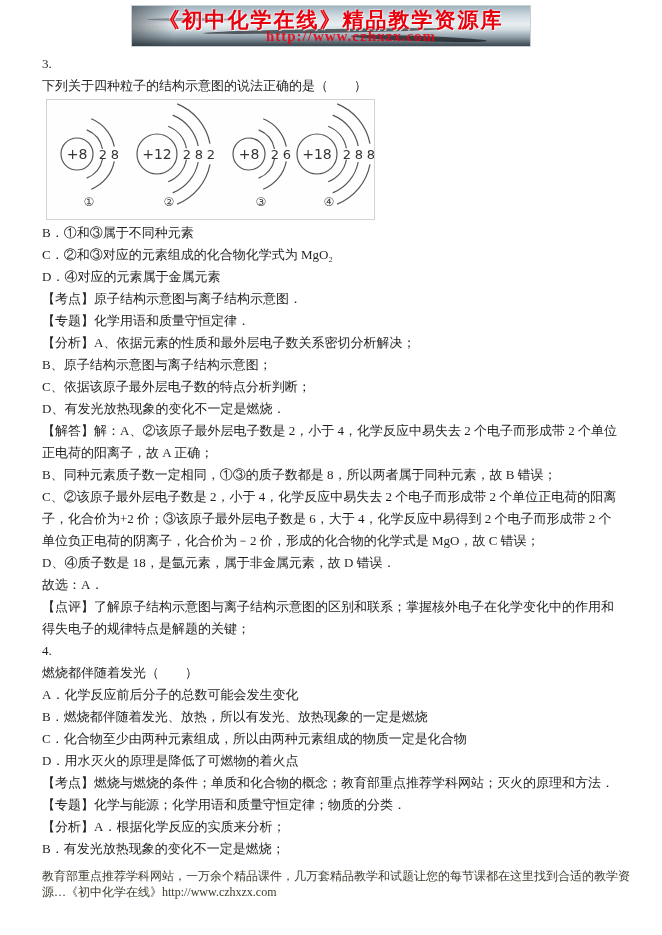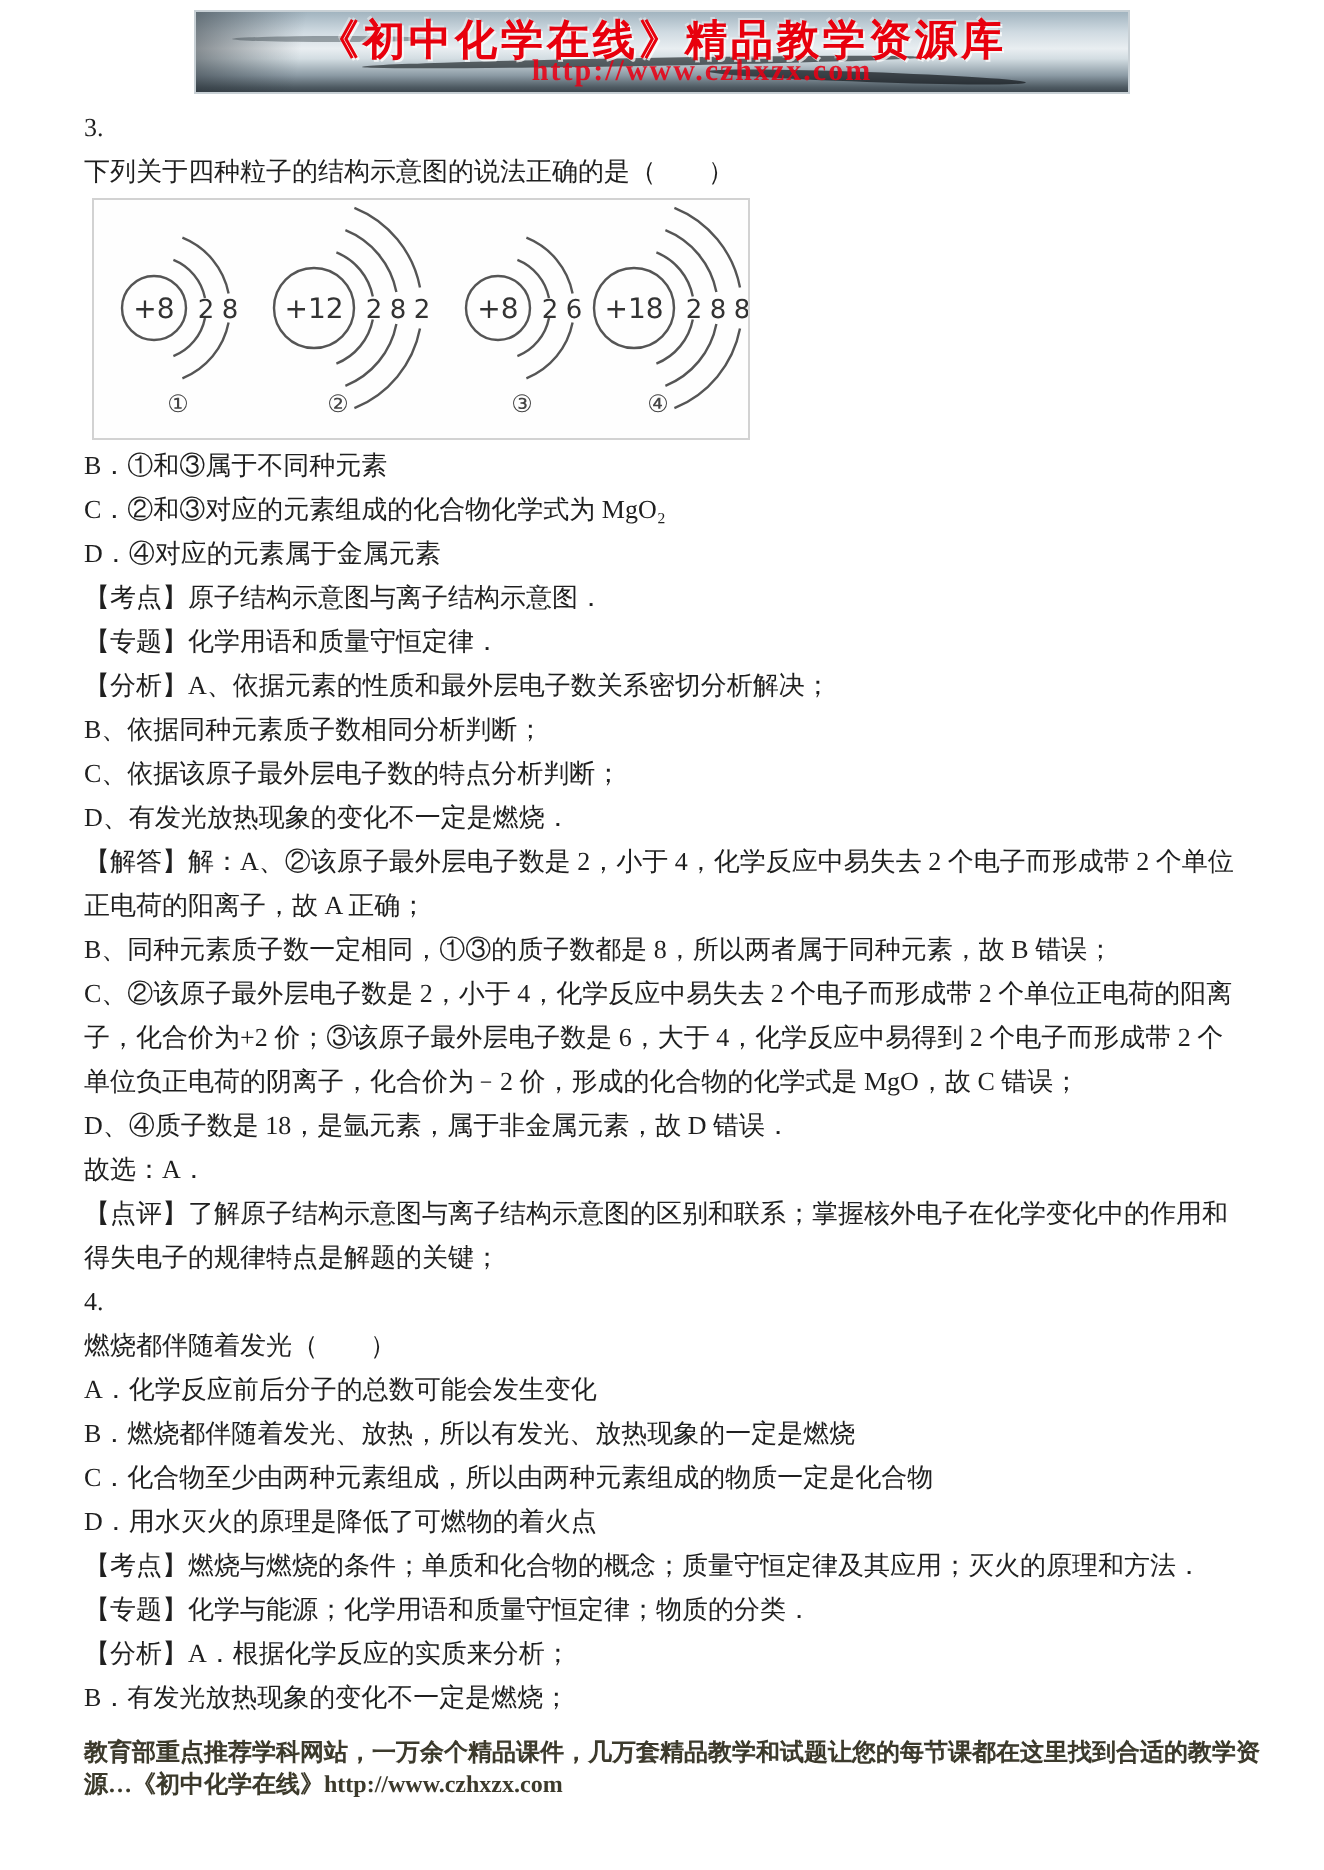--- a/index.html
+++ b/index.html
@@ -2,21 +2,21 @@
 <html><head>
 <meta charset="utf-8">
 <style>
   html,body{margin:0;padding:0;}
   body{
     width:662px;height:935px;background:#ffffff;overflow:hidden;
     font-family:"Liberation Serif","DejaVu Serif",serif;
     color:#1f1f1f;
   }
   .banner{
-    width:468px;height:42px;margin:5px auto 6px auto;position:relative;
+    width:400px;height:42px;margin:5px auto 6px auto;position:relative;
     background:
       linear-gradient(100deg, rgba(40,48,54,0.55) 0%, rgba(40,48,54,0) 12%),
       linear-gradient(180deg,#9db0bc 0%,#cfdae1 26%,#e9eef1 46%,#d3dde2 58%,#8b9aa4 78%,#4e5a62 92%,#374048 100%);
     box-shadow:0 0 0 1px #c8d0d5 inset;
     overflow:hidden;
   }
   .banner .streak1{position:absolute;left:18%;top:58%;width:60%;height:4px;background:rgba(25,30,34,0.65);border-radius:50%;transform:rotate(-1deg);}
   .banner .streak2{position:absolute;left:55%;top:74%;width:34%;height:5px;background:rgba(20,24,28,0.7);border-radius:50%;transform:rotate(2deg);}
   .banner .streak3{position:absolute;left:4%;top:30%;width:22%;height:3px;background:rgba(60,70,78,0.45);border-radius:50%;}
   .banner-title{
@@ -34,21 +34,21 @@
   .content{
     margin:0 38px 0 42px;width:582px;
     font-size:13px;line-height:22px;
   }
   .tline{margin:0;white-space:normal;}
   .diagram-box{
     width:327px;margin:2px 0 2px 4px;border:1px solid #d2d2d2;background:#fefefe;
   }
   .footer{
     margin:8px 0 0 0;width:588px;
-    font-size:12px;line-height:16px;font-weight:bold;color:#3c3a2c;
+    font-size:12px;line-height:16px;font-weight:normal;color:#3c3a2c;
   }
   svg text{font-family:"DejaVu Sans","Liberation Sans",sans-serif;}
 </style>
 </head>
 <body>
 
 <div class="banner">
   <div class="streak1"></div>
   <div class="streak2"></div>
   <div class="streak3"></div>
@@ -117,38 +117,38 @@
         </svg>
     </div>
 
     <p class="tline">B．①和③属于不同种元素</p>
     <p class="tline">C．②和③对应的元素组成的化合物化学式为 MgO₂</p>
     <p class="tline">D．④对应的元素属于金属元素</p>
 
     <p class="tline">【考点】原子结构示意图与离子结构示意图．</p>
     <p class="tline">【专题】化学用语和质量守恒定律．</p>
     <p class="tline">【分析】A、依据元素的性质和最外层电子数关系密切分析解决；</p>
-    <p class="tline">B、依据同种元素质子数相同分析判断；</p>
+    <p class="tline">B、原子结构示意图与离子结构示意图；</p>
     <p class="tline">C、依据该原子最外层电子数的特点分析判断；</p>
     <p class="tline">D、有发光放热现象的变化不一定是燃烧．</p>
     <p class="tline">【解答】解：A、②该原子最外层电子数是 2，小于 4，化学反应中易失去 2 个电子而形成带 2 个单位正电荷的阳离子，故 A 正确；</p>
     <p class="tline">B、同种元素质子数一定相同，①③的质子数都是 8，所以两者属于同种元素，故 B 错误；</p>
     <p class="tline">C、②该原子最外层电子数是 2，小于 4，化学反应中易失去 2 个电子而形成带 2 个单位正电荷的阳离子，化合价为+2 价；③该原子最外层电子数是 6，大于 4，化学反应中易得到 2 个电子而形成带 2 个单位负正电荷的阴离子，化合价为﹣2 价，形成的化合物的化学式是 MgO，故 C 错误；</p>
     <p class="tline">D、④质子数是 18，是氩元素，属于非金属元素，故 D 错误．</p>
     <p class="tline">故选：A．</p>
     <p class="tline">【点评】了解原子结构示意图与离子结构示意图的区别和联系；掌握核外电子在化学变化中的作用和得失电子的规律特点是解题的关键；</p>
   </div>
 
   <div>
     <p class="tline">4.</p>
     <p class="tline">燃烧都伴随着发光（　　）</p>
     <p class="tline">A．化学反应前后分子的总数可能会发生变化</p>
     <p class="tline">B．燃烧都伴随着发光、放热，所以有发光、放热现象的一定是燃烧</p>
     <p class="tline">C．化合物至少由两种元素组成，所以由两种元素组成的物质一定是化合物</p>
     <p class="tline">D．用水灭火的原理是降低了可燃物的着火点</p>
-    <p class="tline">【考点】燃烧与燃烧的条件；单质和化合物的概念；质量守恒定律及其应用；灭火的原理和方法．</p>
+    <p class="tline">【考点】燃烧与燃烧的条件；单质和化合物的概念；教育部重点推荐学科网站；灭火的原理和方法．</p>
     <p class="tline">【专题】化学与能源；化学用语和质量守恒定律；物质的分类．</p>
     <p class="tline">【分析】A．根据化学反应的实质来分析；</p>
     <p class="tline">B．有发光放热现象的变化不一定是燃烧；</p>
   </div>
 
   <div class="footer">教育部重点推荐学科网站，一万余个精品课件，几万套精品教学和试题让您的每节课都在这里找到合适的教学资源…《初中化学在线》http://www.czhxzx.com</div>
 </div>
 
 </body></html>

